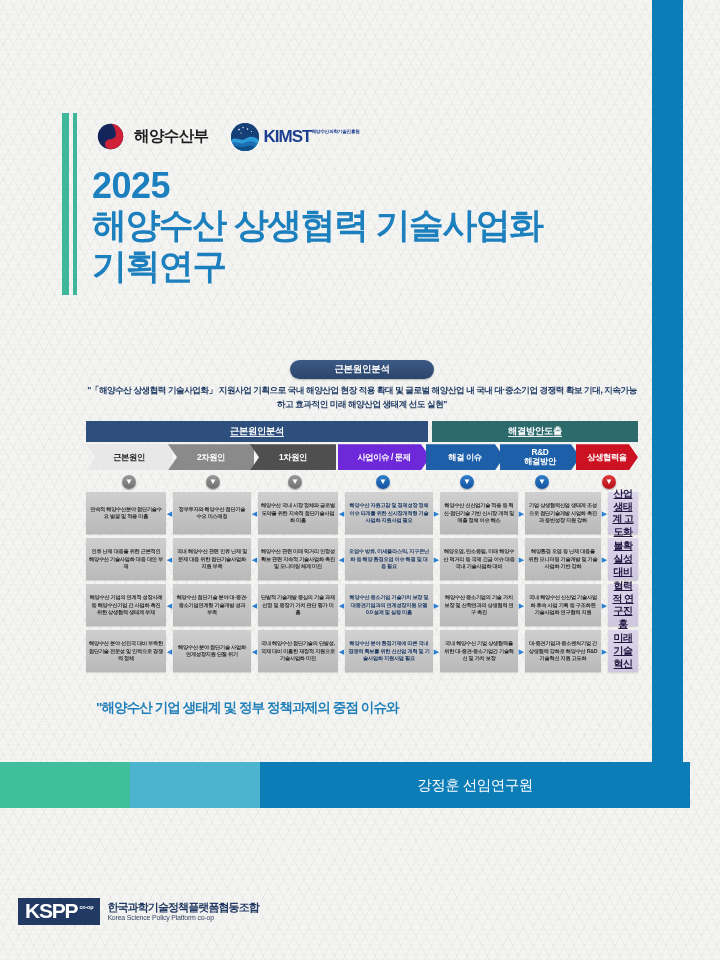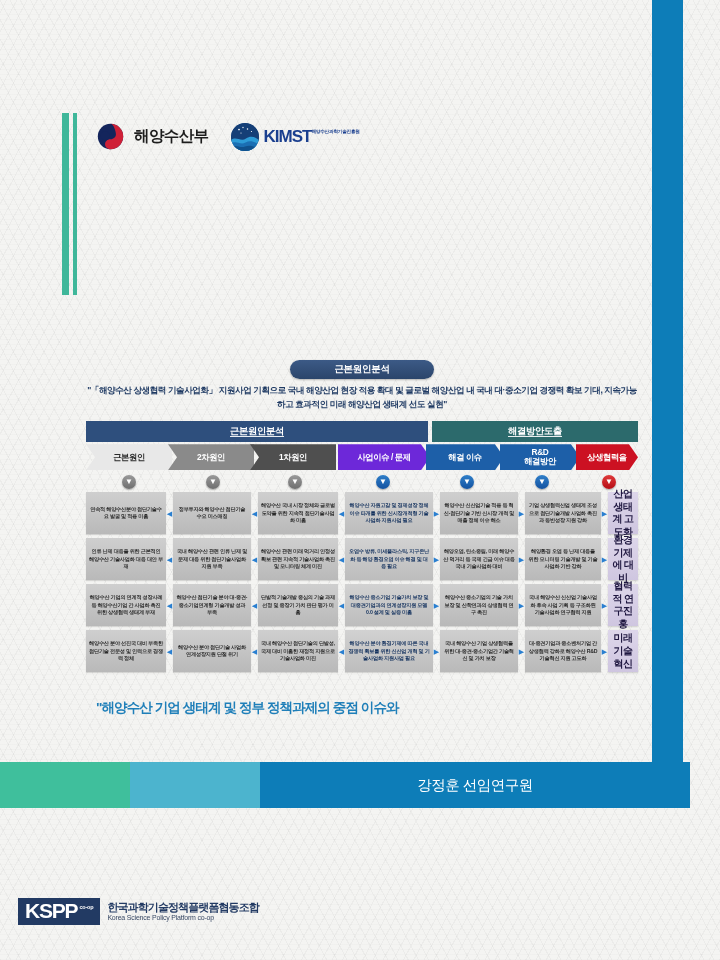--- a/index.html
+++ b/index.html
@@ -93,21 +93,21 @@
   .grow{display:flex;align-items:stretch;}
   .cell{display:flex;align-items:center;justify-content:center;text-align:center;
     font-size:5.2px;font-weight:700;line-height:1.42;letter-spacing:-.25px;
     padding:3px 3px;box-sizing:border-box;}
   .cell-grey{background:linear-gradient(180deg,#cfcfcf,#b9b9b9);color:#2b2b2b;
     box-shadow:0 1px 1px rgba(0,0,0,.12);}
   .cell-emph{background:linear-gradient(180deg,#d2d2d2,#bdbdbd);color:#14325e;
     box-shadow:0 1px 1px rgba(0,0,0,.12);}
   .cell-focus{background:linear-gradient(180deg,#ddd6ea,#cfc6e0);color:#1f1740;
     font-size:10px;letter-spacing:-.6px;line-height:1.28;
-    box-shadow:0 1px 1.5px rgba(0,0,0,.16);}
+    box-shadow:0 1px 1.5px rgba(0,0,0,.16);text-decoration:underline;}
   .arrow{flex:0 0 7px;display:flex;align-items:center;justify-content:center;
     font-size:7px;line-height:1;}
   .ar-blue{color:#2a7fd0;}
 
   
   .quote{position:absolute;left:96px;top:697px;width:540px;
     color:#1f7fb9;font-size:13.5px;font-weight:600;line-height:1.62;
     letter-spacing:-.9px;}
   .quote .l2{padding-left:14px;display:block;}
 
@@ -167,20 +167,25 @@
         <span class="kimst-main">KIMST</span>
         <span class="kimst-sub">해양수산과학기술진흥원</span>
       </span>
     </div>
   </div>
 
   <div class="title-rules">
     <span class="rule-a"></span>
     <span class="rule-b"></span>
   </div>
+  <div class="title-block">
+    <div class="t-year">2025</div>
+    <div class="t-line">해양수산 상생협력 기술사업화</div>
+    <div class="t-line">기획연구</div>
+  </div>
 
   <div class="diagram">
 
     <div class="pill-wrap">
       <div class="pill">근본원인분석</div>
     </div>
 
     <div class="obj-text">"「해양수산 상생협력 기술사업화」 지원사업 기획으로 국내 해양산업 현장 적용 확대 및 글로벌 해양산업 내 국내 대·중소기업 경쟁력 확보 기대, 지속가능하고 효과적인 미래 해양산업 생태계 선도 실현"</div>
 
     <div class="bands">
@@ -251,21 +256,21 @@
         <div class="cell cell-grey" style="flex:0 0 78px">국내 해양수산 관련 인류 난제 및 문제 대응 위한 첨단기술사업화 지원 부족</div>
         <div class="arrow ar-blue">◀</div>
         <div class="cell cell-grey" style="flex:0 0 80px">해양수산 관련 미래 먹거리 안정성 확보 관련 지속적 기술사업화 촉진 및 모니터링 체계 미진</div>
         <div class="arrow ar-blue">◀</div>
         <div class="cell cell-emph" style="flex:0 0 88px">오염수 방류, 미세플라스틱, 지구온난화 등 해양 환경오염 이슈 해결 및 대응 필요</div>
         <div class="arrow ar-blue">▶</div>
         <div class="cell cell-grey" style="flex:0 0 78px">해양오염, 탄소중립, 미래 해양수산 먹거리 등 국제 긴급 이슈 대응 국내 기술사업화 대비</div>
         <div class="arrow ar-blue">▶</div>
         <div class="cell cell-grey" style="flex:0 0 76px">해양환경 오염 등 난제 대응을 위한 모니터링 기술개발 및 기술사업화 기반 강화</div>
         <div class="arrow ar-blue">▶</div>
-        <div class="cell cell-focus" style="flex:1">환경기제에 대비</div>
+        <div class="cell cell-focus" style="flex:1">불확실성 대비</div>
       </div>
 
       <div class="grow" style="height:42px">
         <div class="cell cell-grey" style="flex:0 0 80px">해양수산 기업의 연계적 성장사례 등 해양수산기업 간 사업화 촉진 위한 상생협력 생태계 부재</div>
         <div class="arrow ar-blue">◀</div>
         <div class="cell cell-grey" style="flex:0 0 78px">해양수산 첨단기술 분야 대·중견·중소기업연계형 기술개발 성과 부족</div>
         <div class="arrow ar-blue">◀</div>
         <div class="cell cell-grey" style="flex:0 0 80px">단발적 기술개발 중심의 기술 과제 선정 및 중장기 가치 판단 평가 미흡</div>
         <div class="arrow ar-blue">◀</div>
         <div class="cell cell-emph" style="flex:0 0 88px">해양수산 중소기업 기술가치 보장 및 대중견기업과의 연계성장지원 모델0.0 설계 및 실증 미흡</div>

